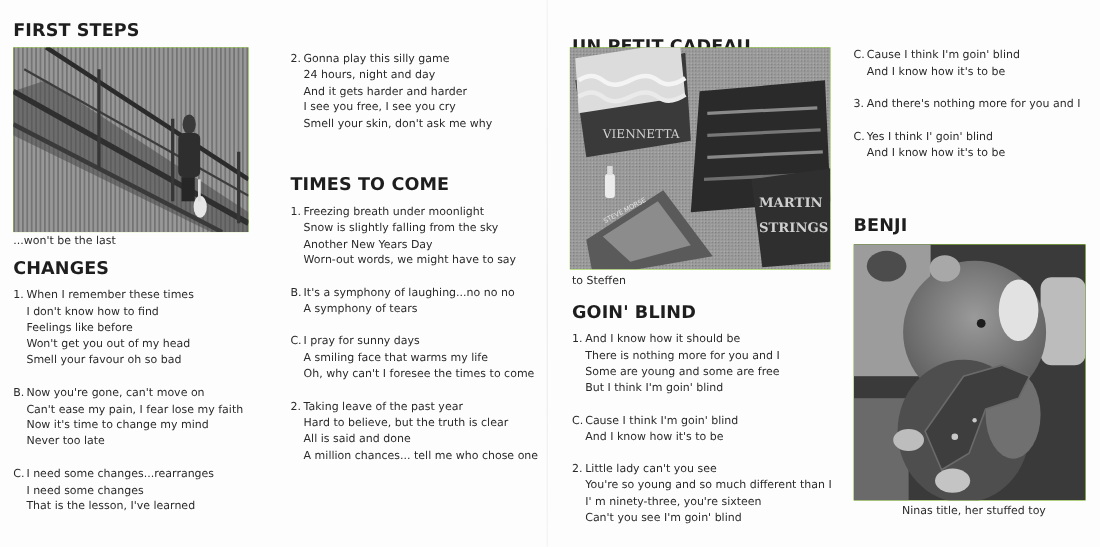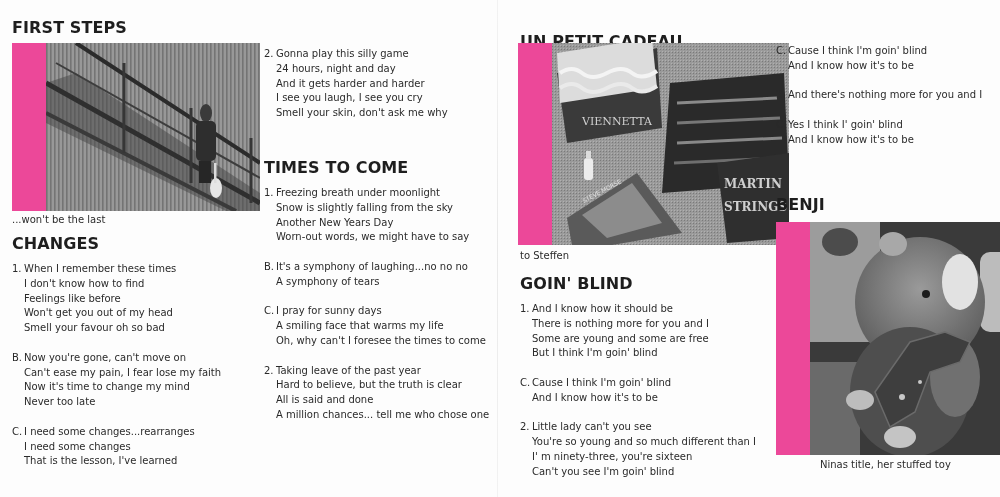--- a/index.html
+++ b/index.html
@@ -19,22 +19,21 @@
   }
   .caption {
     position:absolute; font-size:10px; color:#2a2a2a; white-space:nowrap;
   }
   .block { position:absolute; font-size:10px; line-height:14.8px; white-space:nowrap; }
   .verse { position:relative; padding-left:12px; margin-bottom:14.8px; }
   .verse .mark { position:absolute; left:0; top:0; }
   .verse .line { display:block; }
   .photo {
     position:absolute; overflow:hidden;
-    background:#ec4899;
-    padding-left:34px;
+    background:#84cc16;
   }
   .photo svg { display:block; width:100%; height:100%; }
 </style>
 </head>
 <body>
 
 <div class="fold"></div>
 
 <div class="title" style="left:12px;top:18px;">FIRST STEPS</div>
 
@@ -91,21 +90,21 @@
     <span class="line">That is the lesson, I've learned</span>
   </div>
 </div>
 
 <div class="block" style="left:264px;top:47px;">
   <div class="verse">
     <span class="mark">2.</span>
     <span class="line">Gonna play this silly game</span>
     <span class="line">24 hours, night and day</span>
     <span class="line">And it gets harder and harder</span>
-    <span class="line">I see you laugh, I see you cry</span>
+    <span class="line">I see you free, I see you cry</span>
     <span class="line">Smell your skin, don't ask me why</span>
   </div>
 </div>
 
 <div class="title" style="left:264px;top:158px;">TIMES TO COME</div>
 
 <div class="block" style="left:264px;top:186px;">
   <div class="verse">
     <span class="mark">1.</span>
     <span class="line">Freezing breath under moonlight</span>

